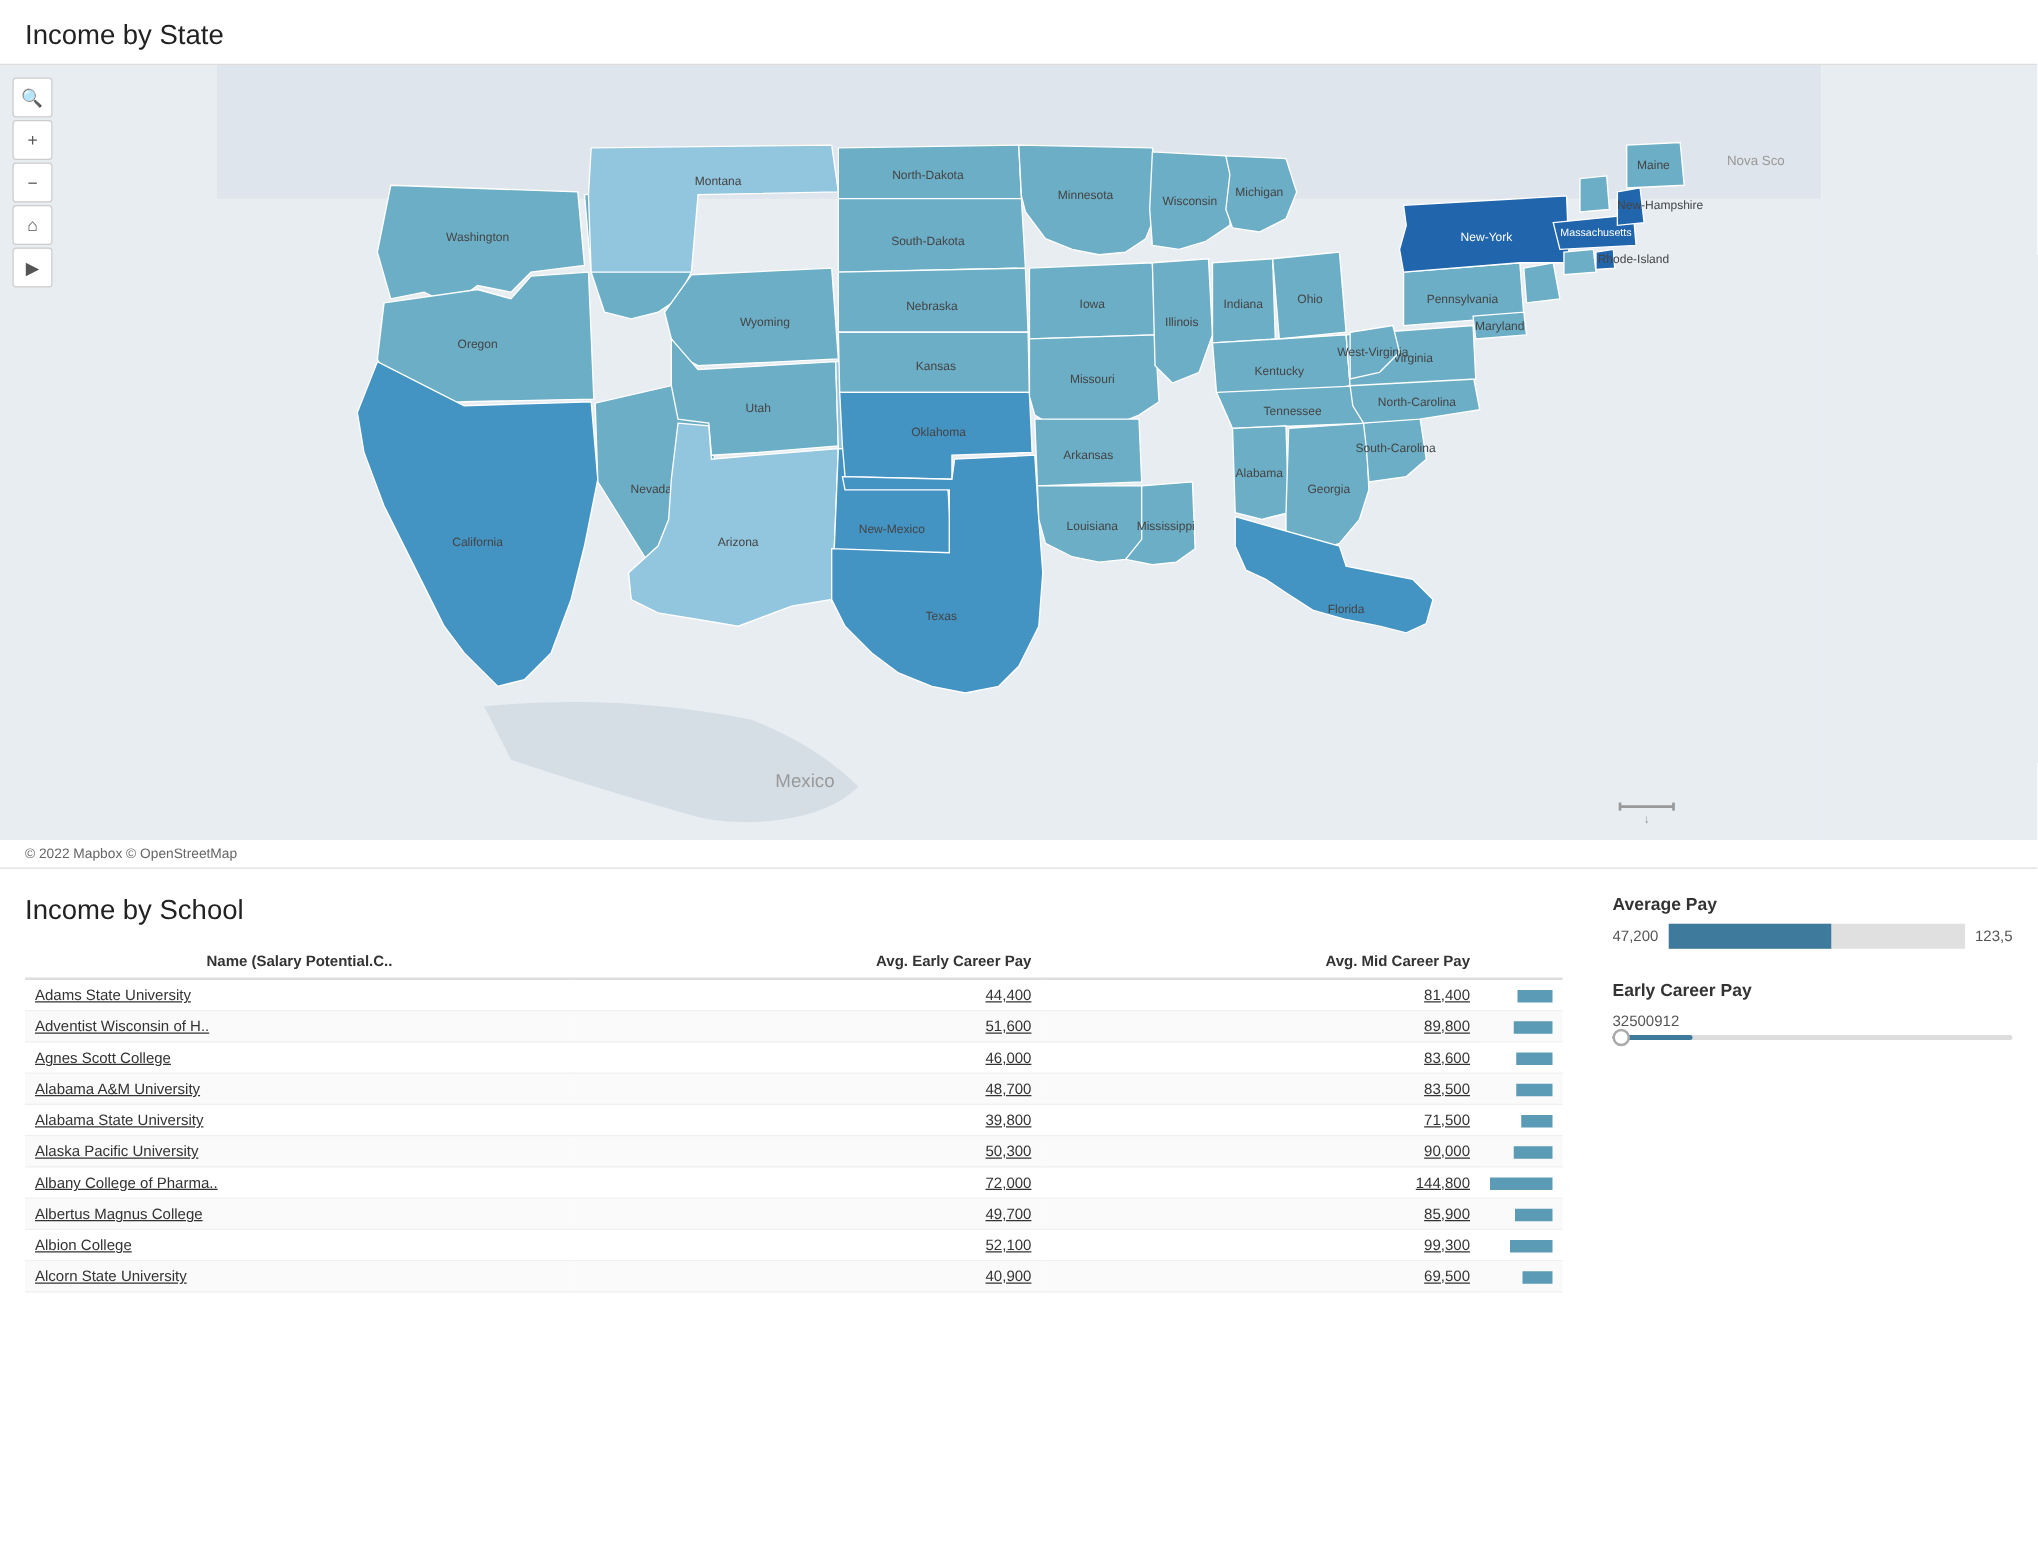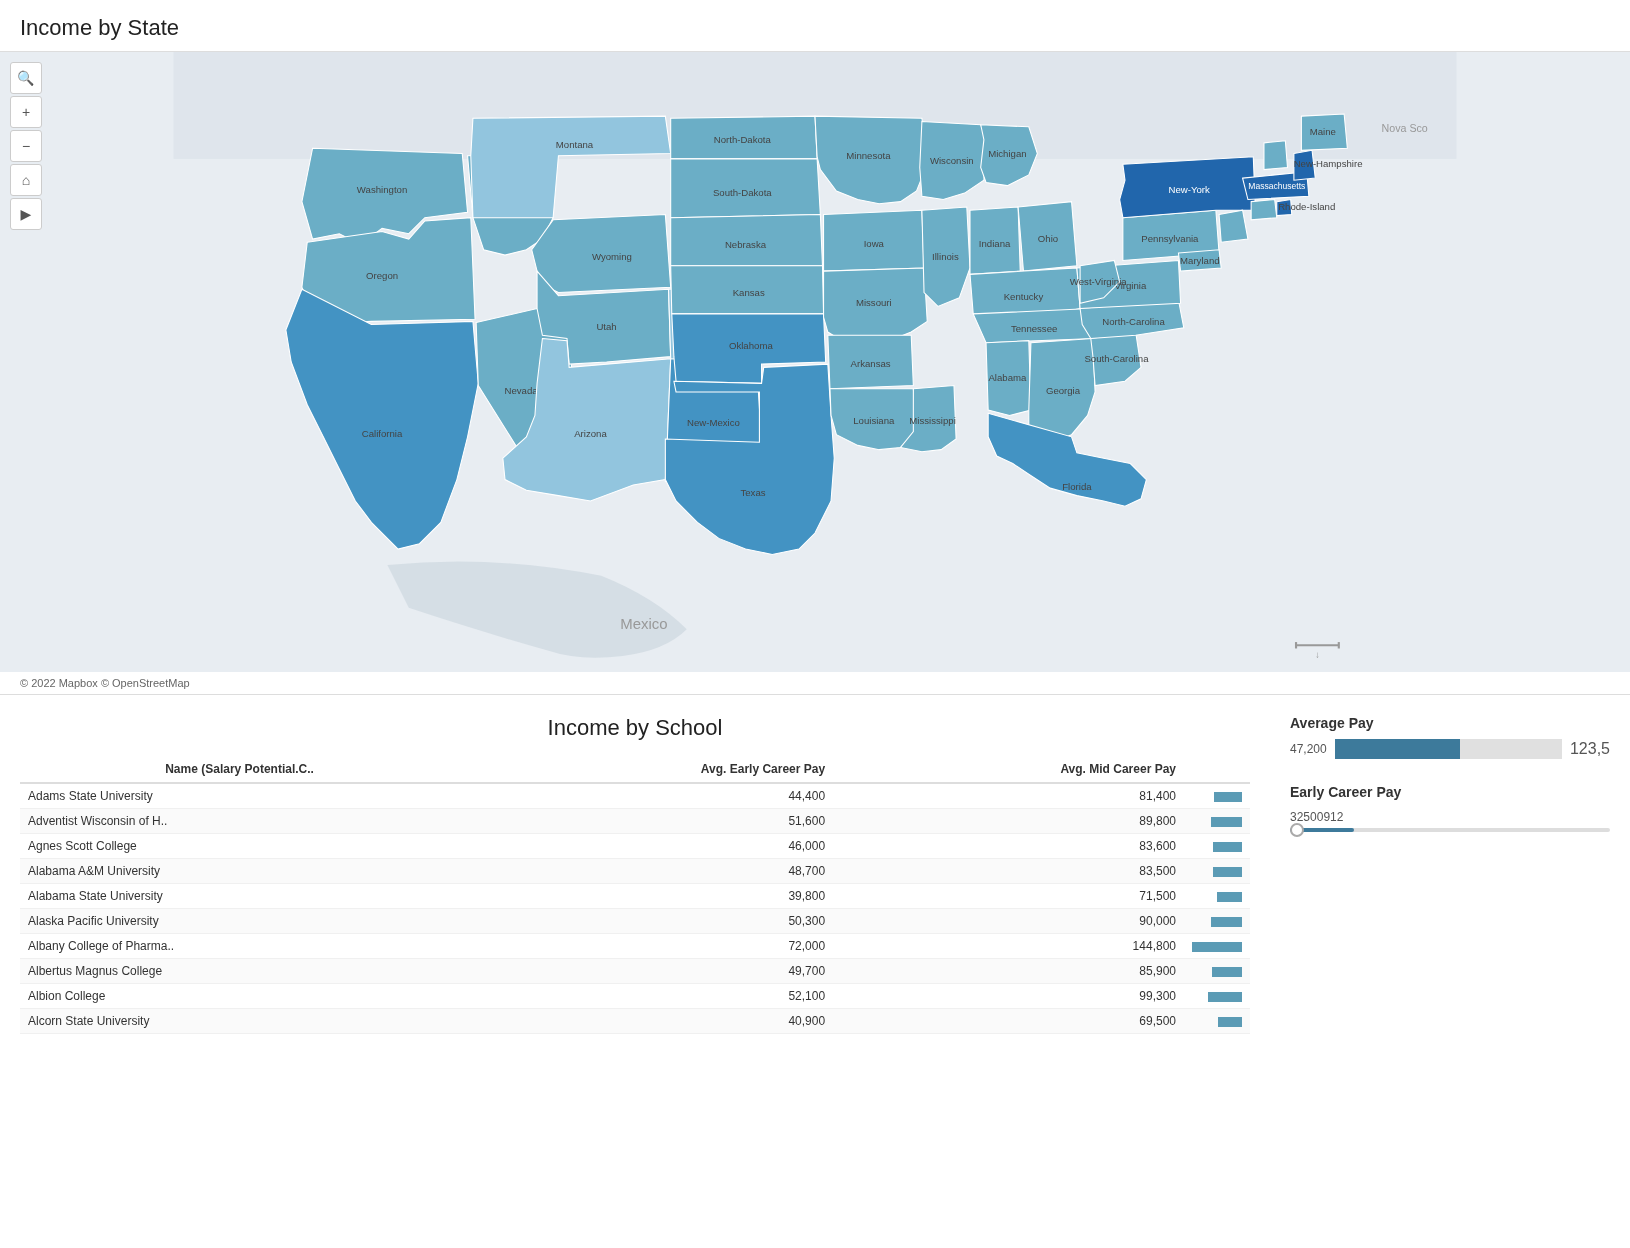--- a/index.html
+++ b/index.html
@@ -58,36 +58,37 @@
     
     
     .bottom-section {
       display: flex;
       padding: 20px;
       gap: 40px;
     }
     
     
     .table-section { flex: 1; }
-    .section-title { font-size: 22px; font-weight: 400; color: #222; margin-bottom: 15px; text-align: center; }
+    .section-title { font-size: 22px; font-weight: 400; color: #222; margin-bottom: 15px; }
     
     .data-table { width: 100%; border-collapse: collapse; }
     .data-table th {
       text-align: center;
       padding: 6px 8px;
       font-weight: 600;
       color: #333;
       border-bottom: 2px solid #ddd;
       font-size: 12px;
     }
     .data-table th:not(:first-child) { text-align: right; }
     .data-table td {
       padding: 5px 8px;
       border-bottom: 1px solid #f0f0f0;
       font-size: 12px;
+      text-decoration: underline;
     }
     .data-table td:not(:first-child) { text-align: right; }
     .data-table tr:nth-child(even) { background: #fafafa; }
     
     .bar-cell { position: relative; width: 60px; }
     .bar-indicator {
       display: inline-block;
       height: 10px;
       background: #5b9bb5;
       vertical-align: middle;
@@ -104,21 +105,21 @@
     .avg-pay-bar-track {
       flex: 1;
       height: 20px;
       background: #e0e0e0;
       position: relative;
     }
     .avg-pay-bar-fill {
       height: 100%;
       background: #3d7a9b;
     }
-    .avg-pay-max-label { font-size: 16px; color: #555; white-space: nowrap; }
+    .avg-pay-max-label { font-size: 12px; color: #555; white-space: nowrap; }
     
     .slider-container { margin-top: 10px; }
     .slider-labels { display: flex; justify-content: flex-start; font-size: 12px; color: #555; margin-bottom: 4px; }
     .slider-track {
       width: 100%;
       height: 4px;
       background: #ddd;
       border-radius: 2px;
       position: relative;
     }

